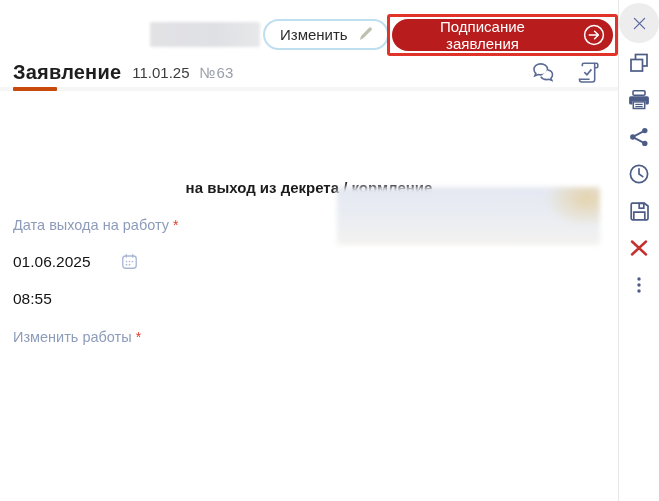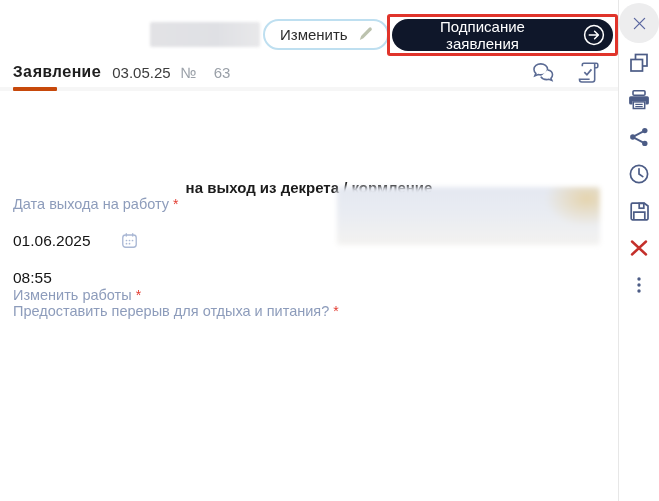--- a/index.html
+++ b/index.html
@@ -23,55 +23,55 @@
     display:flex; align-items:center; gap:9px; padding:0 13px 0 15px;
     background:#fff; border:2px solid #bedff0; border-radius:17px;
     font-size:15px; color:#2b2b2b; cursor:pointer;
   }
   .sign-annot {
     position:absolute; left:387px; top:2px; padding:2px;
     border:3px solid #e0342b; border-radius:3px; background:transparent;
   }
   .sign-btn {
     height:32px; display:flex; align-items:center; gap:25px;
-    padding:0 8px 0 15px; background:#0f172a; border:none; border-radius:17px;
+    padding:0 8px 0 15px; background:#b91c1c; border:none; border-radius:17px;
     font-size:15px; color:#fff; cursor:pointer; font-family:inherit;
   }
 
   
   .title-row {
     position:relative; height:33px; margin-top:1px;
     display:flex; align-items:center; padding:0 16px 0 13px;
     border-bottom:4px solid #f6f6f6;
   }
-  .doc-title { font-size:16px; font-weight:bold; color:#1e1e1e; letter-spacing:.2px;font-family:Liberation Mono, monospace; }
+  .doc-title { font-size:20px; font-weight:bold; color:#1e1e1e; letter-spacing:.2px; }
   .doc-date { font-size:15px; color:#3c3c3c; margin-left:11px; }
   .doc-no   { font-size:15px; color:#9aa0a8; margin-left:10px; }
-  .doc-num  { font-size:15px; color:#9aa0a8; margin-left:17px; }
+  .doc-num  { font-size:15px; color:#9aa0a8; margin-left:1px; }
   .title-spacer { flex:1; }
   .title-underline {
     position:absolute; left:13px; bottom:-4px; width:44px; height:4px;
     background:#c7490b; border-radius:1px;
   }
   .hdr-icon { width:27px; height:27px; cursor:pointer; }
   .hdr-icon + .hdr-icon { margin-left:19px; }
 
   
   .content { position:relative; height:414px; }
   .blur-block {
     position:absolute; right:18px; top:8px; width:263px; height:58px;
     border-radius:3px;
     background:
       radial-gradient(60px 40px at 95% 20%, rgba(228,204,150,.75), rgba(228,204,150,0) 70%),
       linear-gradient(180deg,#e4e8f1 0%, #e9ecf2 45%, #f3f2f0 100%);
     filter:blur(2.5px);
   }
   .subject { margin-top:88px; text-align:center; font-size:15px; font-weight:bold; color:#1c1c1c; }
   .fields { padding:0 13px; }
-  .f-label { font-size:14.5px; color:#8d9cbb; }
+  .f-label { margin-top:21px; font-size:14.5px; color:#8d9cbb; }
   .req { color:#e23b30; margin-left:4px; font-size:14px; }
   .f-value { margin-top:19px; display:flex; align-items:center; gap:26px;
              font-size:15.5px; color:#141414; }
   .cal-icon { width:19px; height:19px; margin-left:3px; cursor:pointer; }
   .check-icon { width:21px; height:21px; margin-right:7px; }
 
   
   .sidebar {
     position:absolute; right:0; top:0; width:41px; height:501px;
     background:#fff; border-left:1px solid #e7e7e7;
@@ -110,21 +110,21 @@
             <circle cx="11" cy="11" r="9.4"></circle>
             <path d="M6.3 11 h8.6 M11.6 7.2 l3.8 3.8 -3.8 3.8" stroke-linecap="round" stroke-linejoin="round"></path>
           </svg>
         </span>
       </button>
     </div>
   </div>
 
   <div class="title-row">
     <span class="doc-title">Заявление</span>
-    <span class="doc-date">03.05.25</span>
+    <span class="doc-date">11.01.25</span>
     <span class="doc-no">№</span>
     <span class="doc-num">63</span>
     <span class="title-spacer"></span>
 
     <span class="hdr-icon">
       <svg width="27" height="27" viewBox="0 0 24 24" fill="none" stroke="#5b6b94" stroke-width="1.4">
         <path d="M16.5 9.2 c0 2.7 -2.7 4.9 -6 4.9 -0.8 0 -1.6 -0.12 -2.3 -0.35 L5.2 15 l0.9 -2.2 C5 11.9 4.4 10.6 4.4 9.2 c0 -2.7 2.7 -4.9 6 -4.9 s6.1 2.2 6.1 4.9 z"></path>
         <path d="M10.5 15.6 c0.9 1.6 2.9 2.7 5.2 2.7 0.7 0 1.4 -0.1 2 -0.3 l2.6 1 -0.8 -1.9 c0.9 -0.8 1.4 -1.9 1.4 -3.1 0 -2.2 -1.9 -4 -4.4 -4.3" fill="#fff"></path>
       </svg>
     </span>
@@ -168,23 +168,20 @@
       </div>
 
       <div class="f-value">
         <span>08:55</span>
       </div>
 
       <div class="f-label">
         <span>Изменить работы</span><span class="req">*</span>
       </div>
 
-      <div class="f-label">
-        <span>Предоставить перерыв для отдыха и питания?</span><span class="req">*</span>
-      </div>
 
     </div>
 
   </div>
 </div>
 
 <div class="sidebar">
 
   <button class="close-btn">
     <svg width="17" height="17" viewBox="0 0 20 20" fill="none" stroke="#5a66a0" stroke-width="1.5" stroke-linecap="round">

